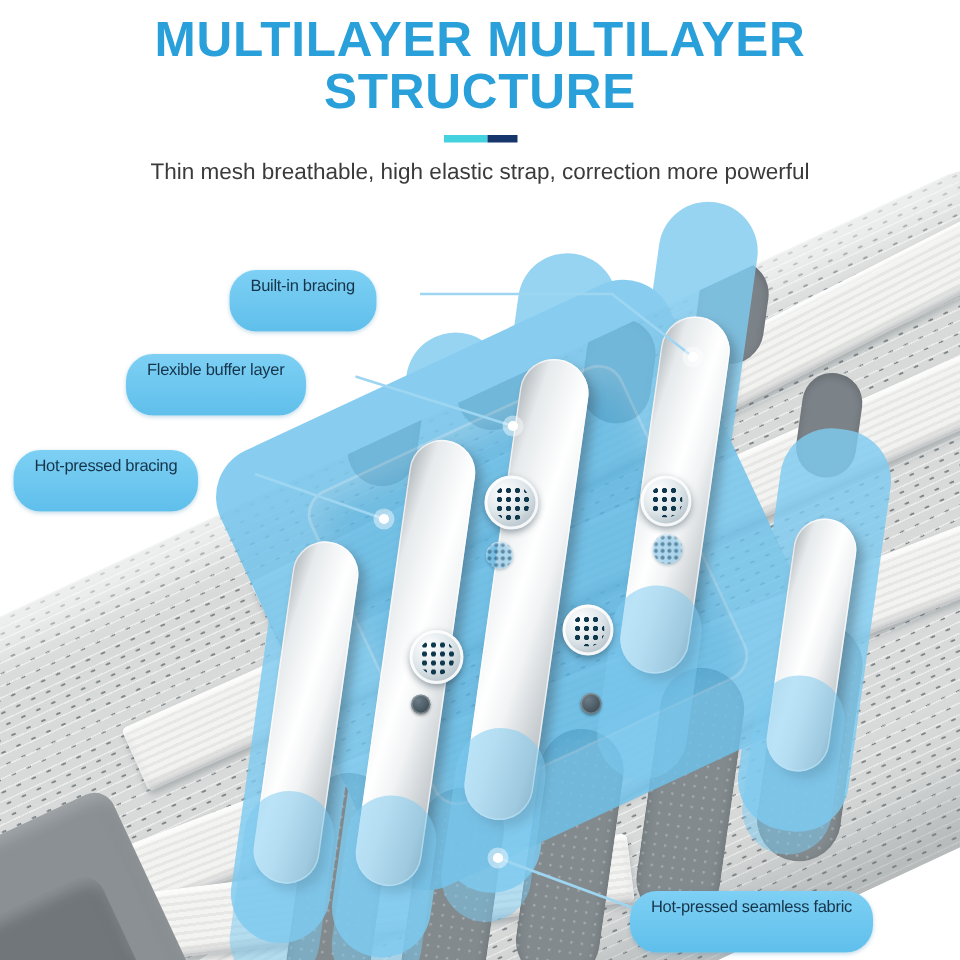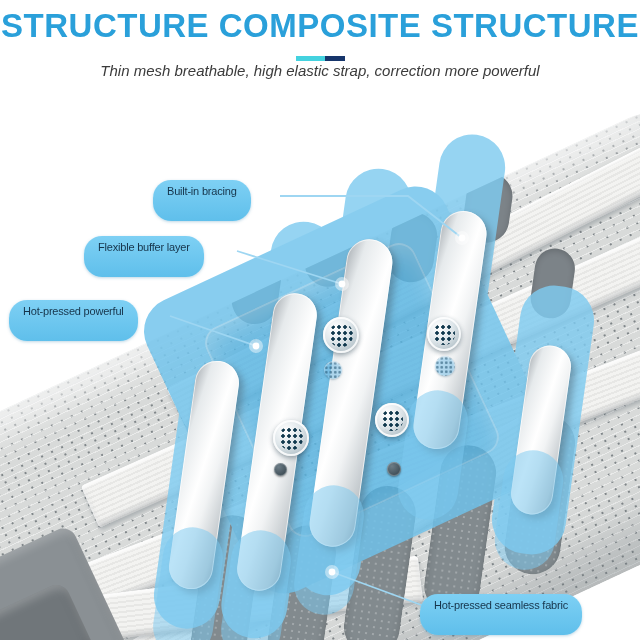--- a/index.html
+++ b/index.html
@@ -6,21 +6,21 @@
   .stage{position:relative;width:640px;height:640px;overflow:hidden;background:#fff;
          font-family:"Liberation Sans",sans-serif;}
   
   .hdr{position:absolute;left:0;top:0;width:640px;text-align:center;z-index:40;}
   .title{margin-top:9px;font-size:33px;font-weight:700;letter-spacing:.5px;color:#2aa0da;line-height:1.05;}
   .subtitle{margin-top:5px;font-size:25px;font-weight:700;color:#101010;letter-spacing:.2px;}
   .divider{position:relative;height:6px;margin-top:12px;}
   .divider span{display:inline-block;height:5px;vertical-align:top;}
   .div-cyan{width:29px;background:#44d2df;}
   .div-navy{width:20px;background:#16356b;}
-  .tagline{margin-top:0;font-size:15px;color:#3b3b3b;font-style:italic;}
+  .tagline{margin-top:10px;font-size:15px;color:#3b3b3b;}
   
   .belt{position:absolute;left:-195px;top:290px;width:1000px;height:410px;z-index:1;
         transform:rotate(-25deg);border-radius:48px;overflow:hidden;
         background-color:#d8dad9;
         background-image:
           repeating-linear-gradient(180deg,rgba(255,255,255,.45) 0 1px,transparent 1px 7px),
           radial-gradient(2.4px 1.2px at 3px 3px,rgba(55,65,72,.55) 60%,transparent 75%);
         background-size:auto auto,11px 8px;
         box-shadow:inset 0 -34px 50px rgba(110,118,124,.35),inset 0 20px 30px rgba(255,255,255,.7);}
   .strap{position:absolute;border-radius:4px;background-color:#f3f3f1;
@@ -66,21 +66,21 @@
         background:linear-gradient(180deg,#7ed0f4,#5fbfeb);
         color:#16344a;font-size:11px;letter-spacing:-.2px;white-space:nowrap;
         box-shadow:0 1px 3px rgba(70,140,180,.35);}
 </style>
 </head>
 <body>
 
 <div class="stage">
 
   <div class="hdr">
-    <div class="title">STRUCTURE COMPOSITE STRUCTURE</div>
+    <div class="title">MULTILAYER MULTILAYER STRUCTURE</div>
     <div class="divider">
       <span class="div-cyan"></span><span class="div-navy"></span>
     </div>
     <div class="tagline">Thin mesh breathable, high elastic strap, correction more powerful</div>
   </div>
 
   <div class="belt">
     <div class="strap" style="left:420px;top:40px;width:580px;height:44px;transform:rotate(-2deg);"></div>
     <div class="strap" style="left:300px;top:108px;width:700px;height:46px;transform:rotate(1deg);"></div>
     <div class="strap" style="left:0;top:190px;width:1000px;height:46px;transform:rotate(4deg);"></div>
@@ -156,16 +156,16 @@
         <circle cx="342" cy="284" r="3.4" fill="#ffffff"></circle>
       <circle cx="256" cy="346" r="7" fill="rgba(255,255,255,0.45)"></circle>
         <circle cx="256" cy="346" r="3.4" fill="#ffffff"></circle>
       <circle cx="332" cy="572" r="7" fill="rgba(255,255,255,0.45)"></circle>
         <circle cx="332" cy="572" r="3.4" fill="#ffffff"></circle>
     </g>
   </svg>
 
   <div class="pill" style="left:153px;top:180px;">Built-in bracing</div>
   <div class="pill" style="left:84px;top:236px;">Flexible buffer layer</div>
-  <div class="pill" style="left:9px;top:300px;">Hot-pressed powerful</div>
+  <div class="pill" style="left:9px;top:300px;">Hot-pressed bracing</div>
   <div class="pill" style="left:420px;top:594px;">Hot-pressed seamless fabric</div>
 
 </div>
 
 </body></html>

